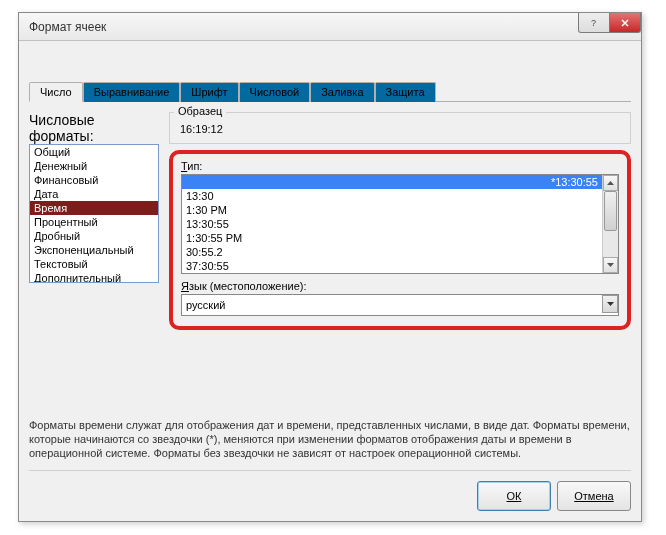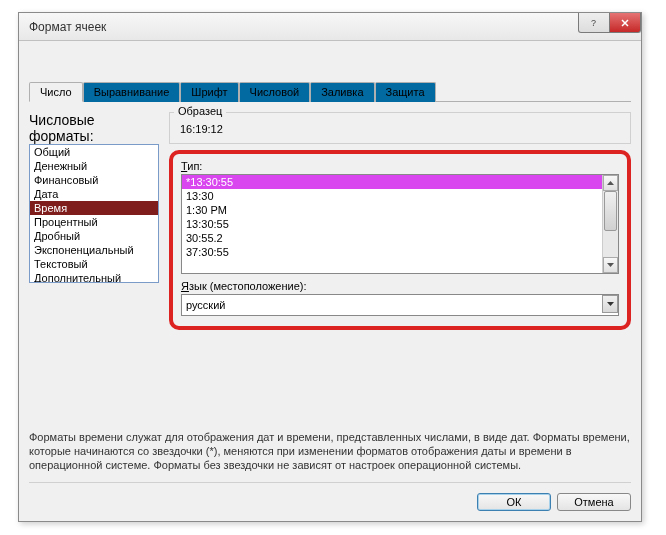--- a/index.html
+++ b/index.html
@@ -178,22 +178,23 @@
   border-radius: 2px;
 }
 .type-items { padding: 0; margin-right: 16px; }
 .type-item {
   padding: 0 4px;
   font-size: 11px;
   line-height: 14px;
   cursor: pointer;
 }
 .type-item.selected {
-  background: #d946ef;
+  background: #3b82f6;
   color: #fff;
+  text-align: right;
 }
 .lang-combo {
   border: 1px solid #888;
   background: #fff;
   height: 22px;
   display: flex;
   align-items: center;
   padding: 0 4px;
   position: relative;
   margin-top: 2px;
@@ -220,26 +221,27 @@
 }
 .button-row {
   border-top: 1px solid #d0d0d0;
   padding-top: 10px;
   display: flex;
   justify-content: flex-end;
   gap: 6px;
 }
 .btn {
   min-width: 74px;
-  height: 18px;
+  height: 30px;
   border: 1px solid #888;
   border-radius: 3px;
   background: linear-gradient(to bottom, #f8f8f8, #e4e4e4);
   font-size: 11px;
   cursor: pointer;
+  text-decoration: underline;
 }
 .btn.primary {
   border: 1px solid #3c7fb1;
   box-shadow: 0 0 0 1px #a7d0ea inset;
 }
 </style>
 </head>
 <body>
 
 <div class="dialog">
@@ -289,20 +291,21 @@
           <div class="sample-value">16:19:12</div>
         </div>
         <div class="highlight-box">
           <span class="type-label">Тип:</span>
           <div class="type-list">
             <div class="type-items" id="typelist">
                 <div class="type-item selected">*13:30:55</div>
                 <div class="type-item">13:30</div>
                 <div class="type-item">1:30 PM</div>
                 <div class="type-item">13:30:55</div>
+                <div class="type-item">1:30:55 PM</div>
                 <div class="type-item">30:55.2</div>
                 <div class="type-item">37:30:55</div>
               </div>
             <div class="type-scroll">
               <div class="scroll-btn">
                 <svg width="7" height="4" viewBox="0 0 7 4">
                     <path d="M0 4 L3.5 0 L7 4 Z" fill="#555"></path>
                   </svg>
               </div>
               <div class="scroll-track">

